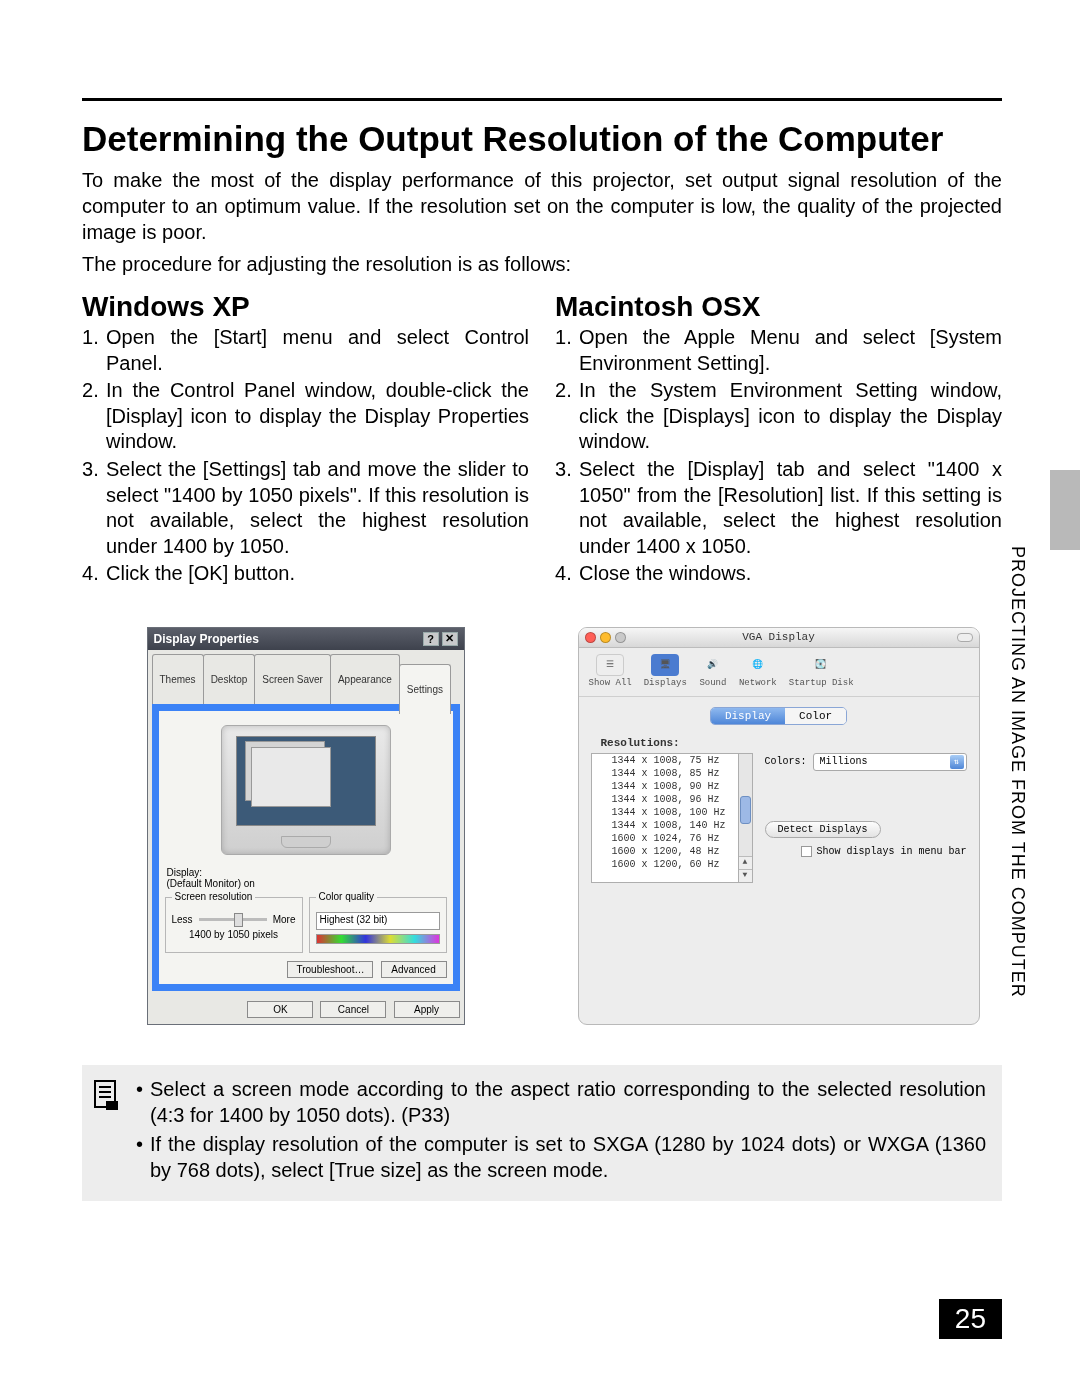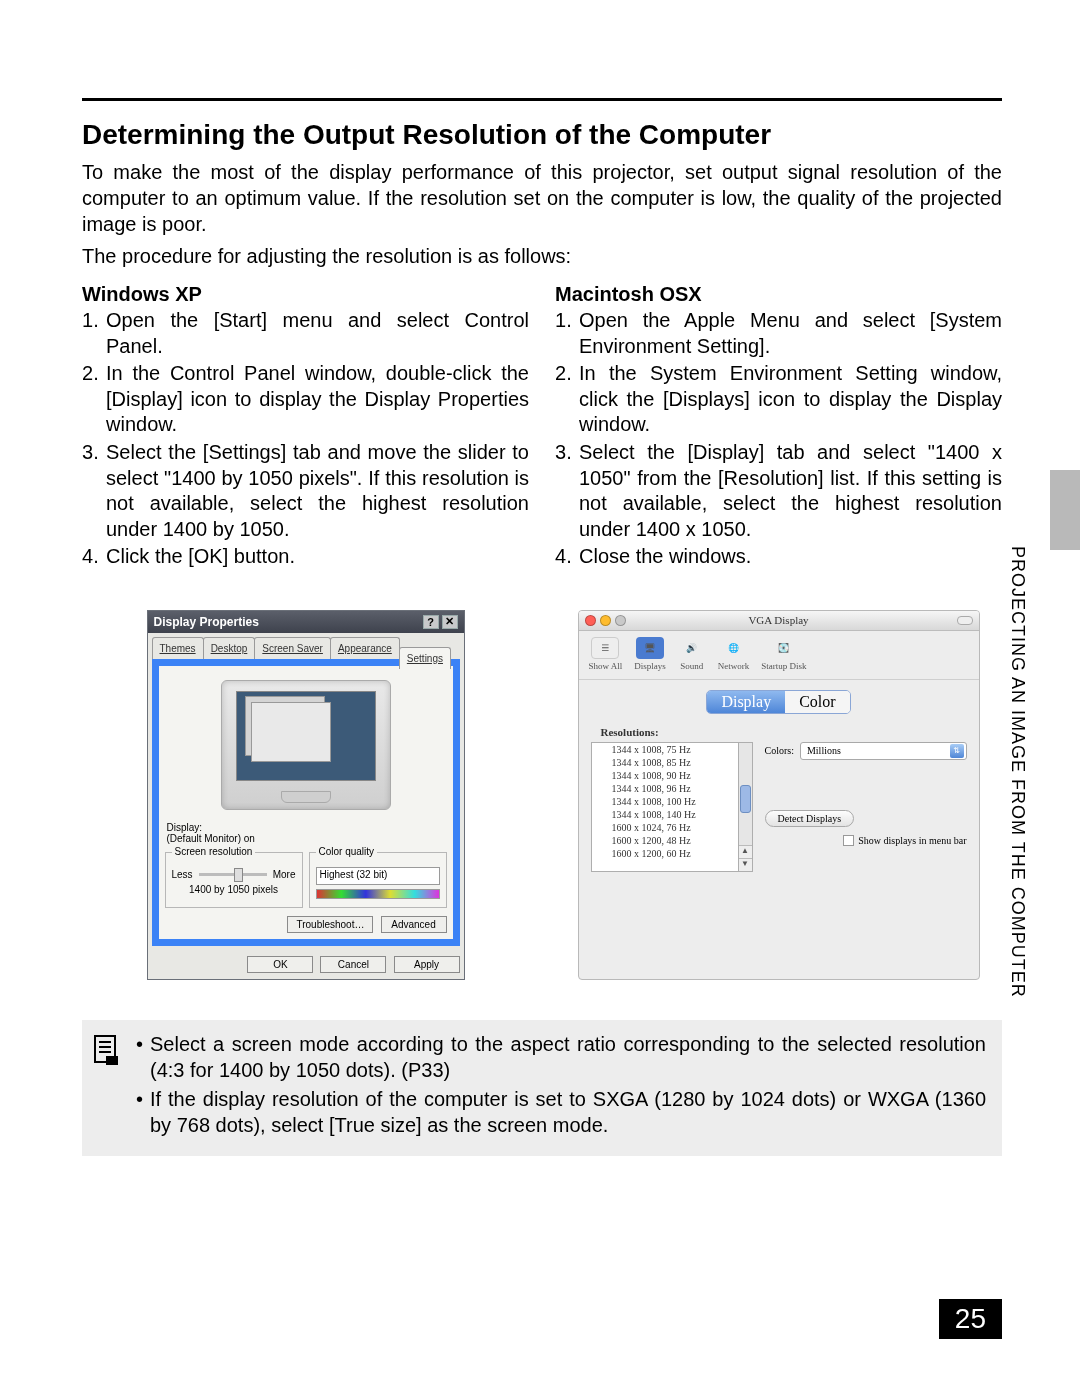--- a/index.html
+++ b/index.html
@@ -14,21 +14,21 @@
   .page {
     padding: 98px 78px 60px 82px;
     position: relative;
     height: 100%;
   }
   .rule {
     border-top: 3px solid #000;
     margin-bottom: 18px;
   }
   h1 {
-    font-size: 28px;
+    font-size: 35px;
     font-weight: bold;
     margin-bottom: 8px;
   }
   .intro {
     font-size: 20px;
     line-height: 1.3;
     text-align: justify;
     margin-bottom: 6px;
   }
   .proc {
@@ -39,21 +39,21 @@
   .columns {
     display: flex;
     gap: 26px;
   }
   .col {
     flex: 1;
     font-size: 20px;
   }
   .subhead {
     font-weight: bold;
-    font-size: 20px;
+    font-size: 28px;
     margin-bottom: 2px;
   }
   ol {
     list-style: none;
     counter-reset: n;
   }
   ol > li {
     counter-increment: n;
     text-align: justify;
     line-height: 1.28;
@@ -91,23 +91,23 @@
     font-size: 12px;
   }
   .xp-title .ico { display:flex; gap:3px; }
   .xp-title .ico span {
     width:16px; height:14px; background:#c8c9cb; color:#000;
     display:inline-flex; align-items:center; justify-content:center;
     font-size:11px; border:1px solid #9aa;
   }
   .xp-tabs { display:flex; padding:4px 4px 0 4px; gap:0; background:#e8e8e4;}
   .xp-tab {
-    padding:5px 7px; font-size:10px; background:#e8e8e4;
+    padding:19px 7px; font-size:10px; background:#e8e8e4;
     border:1px solid #9a9a9a; border-bottom:none; margin-right:-1px;
-    color:#333; border-radius:3px 3px 0 0;text-decoration:underline;
+    color:#333; border-radius:3px 3px 0 0;
   }
   .xp-tab.active { background:#f4f4f1; position:relative; top:10px; }
   .xp-body { background:#f4f4f1; border:7px solid #3b82f6; margin:0 4px 4px 4px; padding:6px; }
   .xp-monitor-wrap { display:flex; justify-content:center; padding:8px 0 10px; }
   .xp-monitor {
     width:170px; height:130px; background:linear-gradient(#e9e9e9,#cfcfcf);
     border:1px solid #aaa; border-radius:6px; position:relative;
     box-shadow: inset 0 0 6px rgba(0,0,0,.2);
   }
   .xp-screen {
@@ -130,43 +130,43 @@
   .xp-btnrow { text-align:right; margin-top:8px; }
   .xp-btn { display:inline-block; min-width:66px; padding:2px 8px; font-size:10px; background:#efefec; border:1px solid #8a8a8a; margin-left:4px; text-align:center;}
   .xp-footer { text-align:right; padding:6px 4px 6px; }
 
   
   .mac {
     width: 402px;
     border:1px solid #b9b9b9;
     background:#ededed;
     font-size:10px;
-    font-family: Liberation Serif, serif;
-    border-radius:4px;
+    font-family: Liberation Mono, monospace;
+    border-radius:9px;
     overflow:hidden;
   }
   .mac-title {
     background:linear-gradient(#f6f6f6,#d8d8d8);
     border-bottom:1px solid #bcbcbc;
     padding:3px 6px;
     display:flex; align-items:center; position:relative; height:20px;
     justify-content:center;
   }
   .traffic { position:absolute; left:6px; top:4px; display:flex; gap:4px;}
   .dot { width:11px; height:11px; border-radius:50%; border:1px solid rgba(0,0,0,.25);}
   .dot.r{background:#ff5f57;} .dot.y{background:#febc2e;} .dot.g{background:#c9c9c9;}
   .mac-title span { font-size:11px; color:#333;}
   .mac-lozenge { position:absolute; right:6px; top:5px; width:16px; height:9px; border:1px solid #aaa; border-radius:4px; background:#eee;}
   .mac-toolbar { display:flex; gap:12px; padding:6px 10px 8px; border-bottom:1px solid #cfcfcf; align-items:flex-end;}
   .mac-tool { display:flex; flex-direction:column; align-items:center; gap:2px; color:#555; font-size:9px;}
   .mac-icon { width:28px; height:22px; border-radius:4px; display:flex; align-items:center; justify-content:center;}
   .mac-body { padding:10px 12px 14px; }
   .mac-seg { display:flex; justify-content:center; margin-bottom:12px;}
   .seg { display:flex; border:1px solid #8aa6d6; border-radius:5px; overflow:hidden;}
-  .seg span { padding:2px 14px; font-size:16px; background:#f5f5f5;}
+  .seg span { padding:2px 14px; font-size:11px; background:#f5f5f5;}
   .seg span.active { background:linear-gradient(#8fb9ef,#4e86d8); color:#fff;}
   .mac-reslabel { font-size:11px; color:#333; margin:0 0 4px 10px; font-weight:bold;}
   .mac-row { display:flex; gap:8px; }
   .mac-list {
     width:148px; height:130px; background:#fff; border:1px solid #aeaeae;
     overflow:hidden; font-size:10px; color:#333;
   }
   .mac-list div { padding:1px 20px; white-space:nowrap;}
   .mac-scroll { width:14px; height:130px; background:#e6e6e6; border:1px solid #aeaeae; border-left:none; position:relative;}
   .mac-scroll .knob { position:absolute; left:1px; right:1px; top:42px; height:28px; background:#9db9e6; border:1px solid #6d8fc2; border-radius:3px;}

